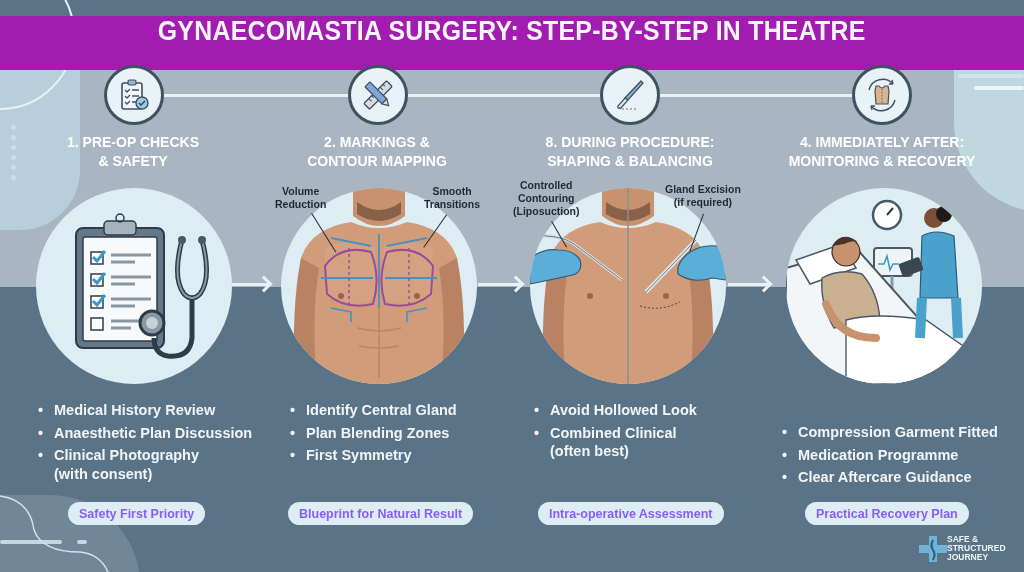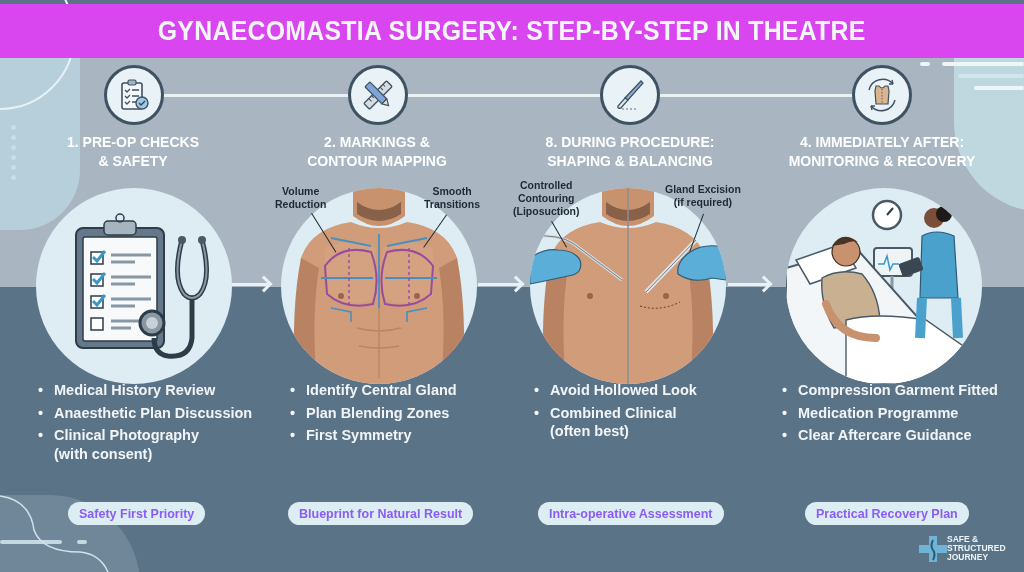--- a/index.html
+++ b/index.html
@@ -1,21 +1,21 @@
 <!DOCTYPE html>
 <html><head>
 <meta charset="utf-8">
 <style>
   * { box-sizing: border-box; margin: 0; padding: 0; }
   html, body { width: 1024px; height: 572px; overflow: hidden; }
   body { font-family: "Liberation Sans", "DejaVu Sans", sans-serif; position: relative; background: #5a7386; }
   .canvas { position: absolute; inset: 0; width: 1024px; height: 572px; overflow: hidden; }
   .bg-top { position: absolute; left: 0; top: 54px; width: 1024px; height: 233px; background: #a9b6c2; }
   .bg-bottom { position: absolute; left: 0; top: 287px; width: 1024px; height: 285px; background: #5b7386; }
-  .header { position: absolute; left: 0; top: 4px; width: 1024px; height: 54px; background: #d946ef; display: flex; align-items: center; justify-content: center; }
+  .header { position: absolute; left: 0; top: 16px; width: 1024px; height: 54px; background: #a21caf; display: flex; align-items: flex-start; justify-content: center; }
   .header h1 { color: #f3f6f8; font-size: 27px; font-weight: bold; letter-spacing: 0.3px; transform: scaleX(0.92); white-space: nowrap; }
 
   
   .deco-left-blob { position: absolute; left: -30px; top: 40px; width: 110px; height: 190px; background: #b9d4df; border-radius: 0 0 60px 0; opacity: 0.85; }
   .deco-left-ring { position: absolute; left: -75px; top: -40px; width: 150px; height: 150px; border: 2px solid #e8f1f5; border-radius: 50%; }
   .deco-dots { position: absolute; left: 11px; top: 125px; display: flex; flex-direction: column; gap: 5px; }
   .deco-dots span { width: 5px; height: 5px; border-radius: 50%; background: #cfe5ec; opacity: 0.7; }
   .deco-right-blob { position: absolute; right: -60px; top: 52px; width: 130px; height: 160px; background: #c4e0e6; border-radius: 0 0 0 90px; opacity: 0.8; }
   .deco-lines { position: absolute; right: 0; top: 60px; width: 110px; height: 40px; }
   .deco-lines span { position: absolute; height: 4px; border-radius: 2px; background: #edf5f8; }
@@ -31,21 +31,21 @@
 
   .illus { position: absolute; top: 188px; width: 196px; height: 196px; border-radius: 50%; background: #ddedf3; overflow: hidden; }
 
   .arrow { position: absolute; top: 274px; height: 20px; display: flex; align-items: center; }
   .arrow .shaft { height: 3px; background: #e8f1f5; }
   .arrow .head { width: 12px; height: 12px; border-top: 3px solid #e8f1f5; border-right: 3px solid #e8f1f5; transform: rotate(45deg); margin-left: -10px; }
 
   .callout { position: absolute; color: #1e2a33; font-size: 10.5px; font-weight: bold; text-align: center; line-height: 13px; }
   .callout-line { position: absolute; height: 1px; background: #1e2a33; transform-origin: 0 0; }
 
-  .bullets { position: absolute; top: 379px; list-style: none; color: #f1f5f8; font-size: 14.5px; font-weight: bold; line-height: 22.5px; }
+  .bullets { position: absolute; top: 399px; list-style: none; color: #f1f5f8; font-size: 14.5px; font-weight: bold; line-height: 22.5px; }
   .bullets li { position: relative; padding-left: 16px; }
   .bullets li::before { content: "•"; position: absolute; left: 0; top: 0; }
   .bullets .sub { display: block; line-height: 18px; margin-top: -2px; margin-bottom: 2px; }
 
   .pill { position: absolute; top: 502px; height: 23px; padding: 0 11px; border-radius: 12px; background: #dcedf3; color: #8b5cf6; font-size: 12.5px; font-weight: bold; display: flex; align-items: center; white-space: nowrap; }
 
   .logo { position: absolute; left: 919px; top: 535px; display: flex; align-items: center; }
   .logo-text { color: #eef4f7; font-size: 8.5px; font-weight: bold; line-height: 9px; }
 </style>
 </head>
@@ -275,21 +275,21 @@
   </ul>
   <ul class="bullets" style="left:290px;">
     <li><span>Identify Central Gland</span></li>
     <li><span>Plan Blending Zones</span></li>
     <li><span>First Symmetry</span></li>
   </ul>
   <ul class="bullets" style="left:534px;">
     <li><span>Avoid Hollowed Look</span></li>
     <li><span>Combined Clinical</span><span class="sub">(often best)</span></li>
   </ul>
-  <ul class="bullets" style="left:782px;">
+  <ul class="bullets" style="left:782px;margin-top:22px;">
     <li><span>Compression Garment Fitted</span></li>
     <li><span>Medication Programme</span></li>
     <li><span>Clear Aftercare Guidance</span></li>
   </ul>
 
   <div class="pill" style="left:68px;">Safety First Priority</div>
   <div class="pill" style="left:288px;">Blueprint for Natural Result</div>
   <div class="pill" style="left:538px;">Intra-operative Assessment</div>
   <div class="pill" style="left:805px;">Practical Recovery Plan</div>
 

